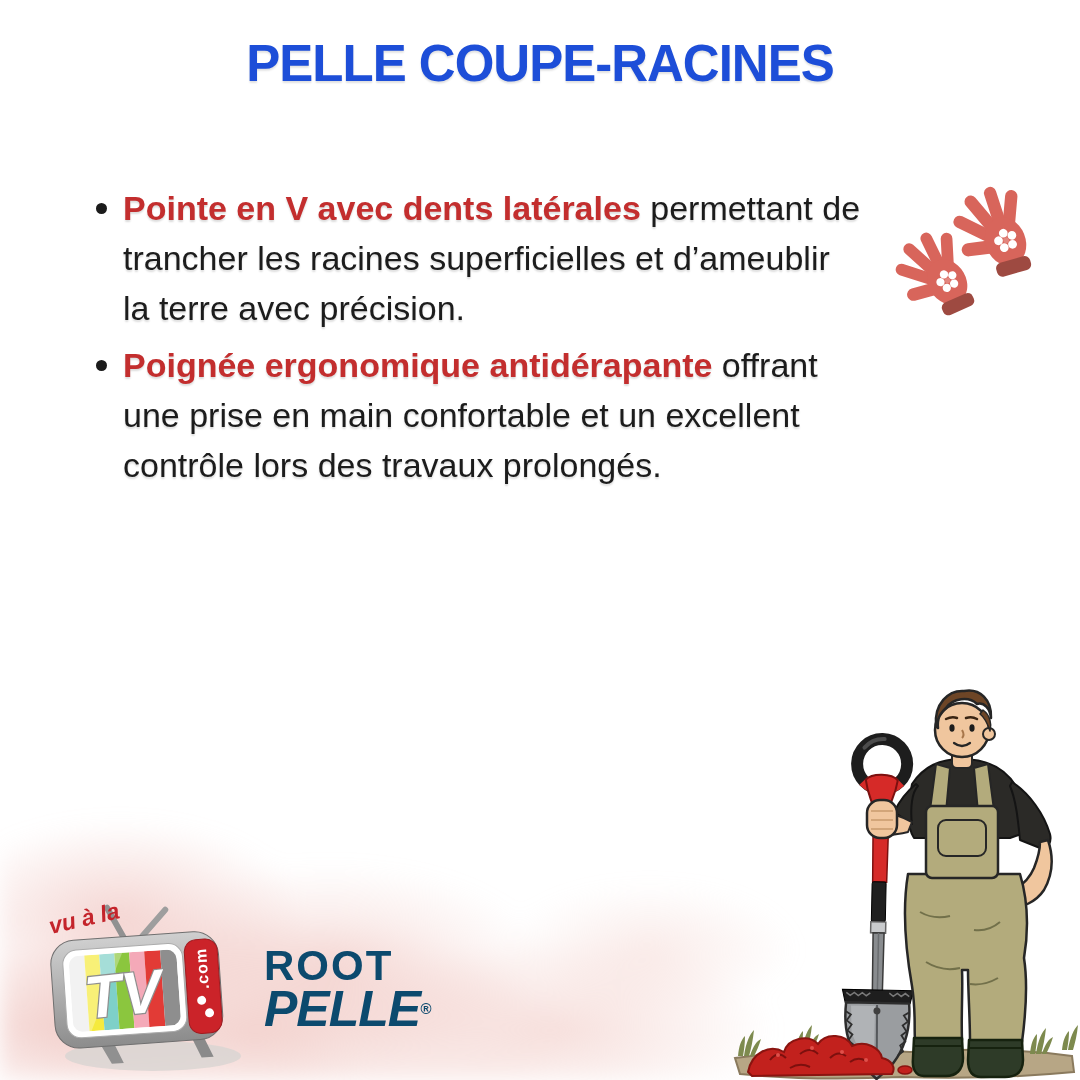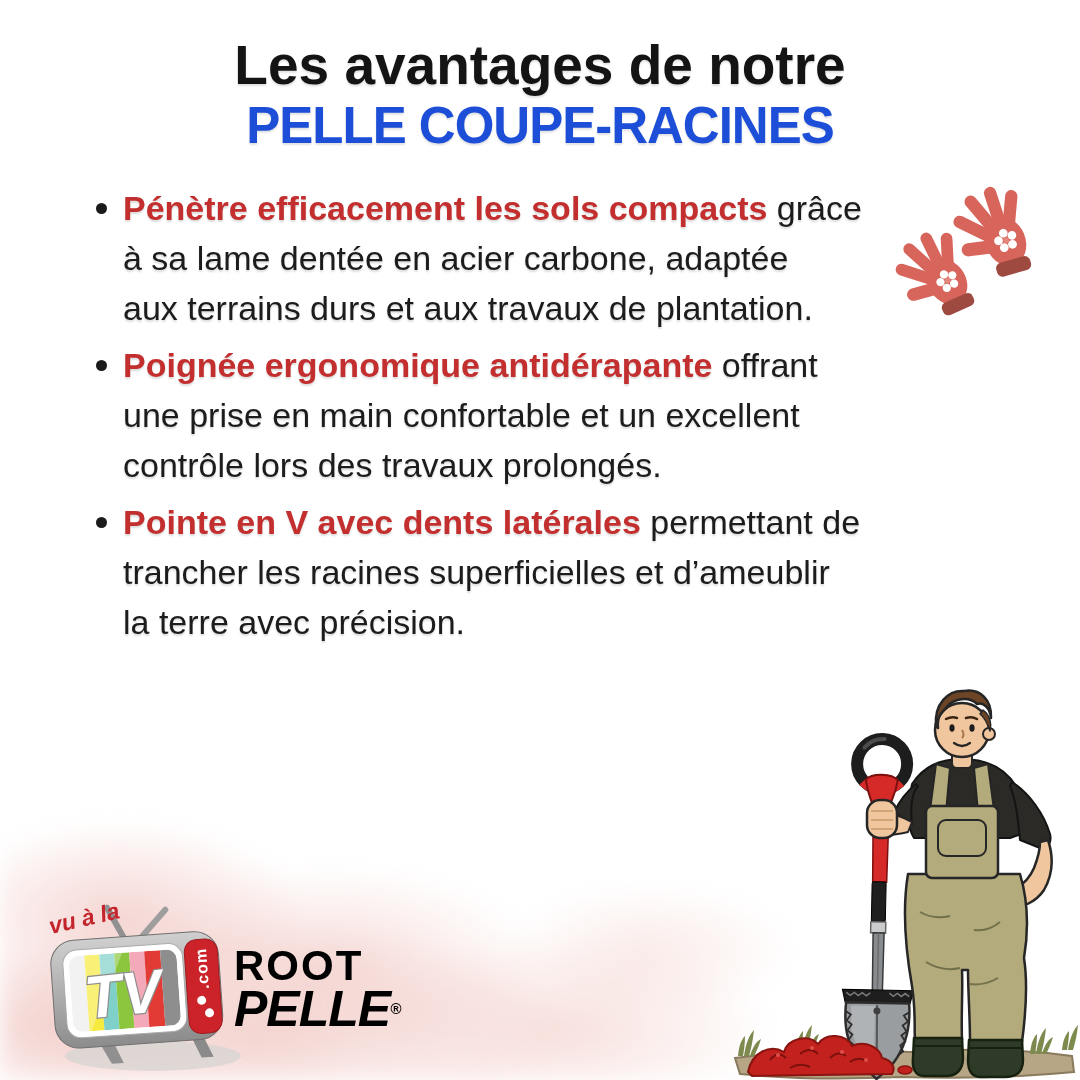--- a/index.html
+++ b/index.html
@@ -31,52 +31,46 @@
                  background:#1b1b1b;}
   .benefits .lead{color:#c32e2e;font-weight:bold;}
   .benefits .rest{white-space:pre-line;}
 
   
   .gloves-svg{position:absolute;left:893px;top:183px;width:175px;height:155px;}
   .gardener-svg{position:absolute;left:700px;top:660px;width:380px;height:420px;}
   .tv-svg{position:absolute;left:35px;top:898px;width:215px;height:180px;}
 
   
-  .brand{position:absolute;left:234px;top:946px;color:#000000;font-weight:bold;}
+  .brand{position:absolute;left:264px;top:946px;color:#0c4a6e;font-weight:bold;}
   .brand .l1{font-size:42px;line-height:40px;letter-spacing:2px;}
   .brand .l2{font-size:50px;line-height:46px;font-style:italic;letter-spacing:-1px;}
   .brand .reg{font-size:15px;vertical-align:top;letter-spacing:0;}
 </style>
 </head>
 <body>
 
 <div class="canvas">
 
   <div class="watercolor"></div>
 
   <header class="title">
-    <div class="t1">Les avantages de notre</div>
     <div class="t2">PELLE COUPE-RACINES</div>
   </header>
 
   <ul class="benefits">
     <li>
-      <span class="dot"></span><span class="lead">Pénètre efficacement les sols compacts</span><span class="rest"> grâce
-à sa lame dentée en acier carbone, adaptée
-aux terrains durs et aux travaux de plantation.</span>
+      <span class="dot"></span><span class="lead">Pointe en V avec dents latérales</span><span class="rest"> permettant de
+trancher les racines superficielles et d’ameublir
+la terre avec précision.</span>
     </li>
     <li>
       <span class="dot"></span><span class="lead">Poignée ergonomique antidérapante</span><span class="rest"> offrant
 une prise en main confortable et un excellent
 contrôle lors des travaux prolongés.</span>
-    </li>
-    <li>
-      <span class="dot"></span><span class="lead">Pointe en V avec dents latérales</span><span class="rest"> permettant de
-trancher les racines superficielles et d’ameublir
-la terre avec précision.</span>
     </li>
   </ul>
 
   <svg class="gloves-svg" viewBox="0 0 175 155">
     <defs>
       <g id="glove">
         <g transform="rotate(-42)">
             <rect x="-6.5" y="-62" width="13" height="48" rx="6.5" fill="#d8655b"></rect>
           </g>
         <g transform="rotate(-18)">

